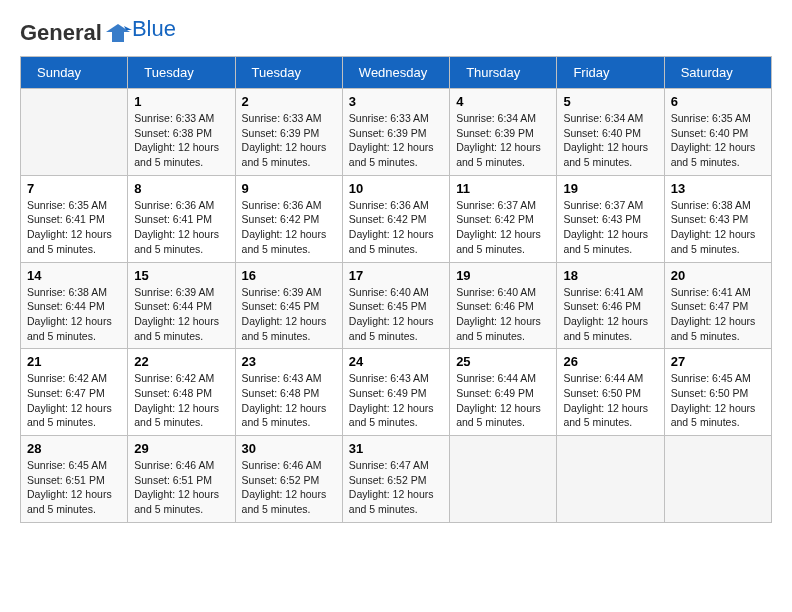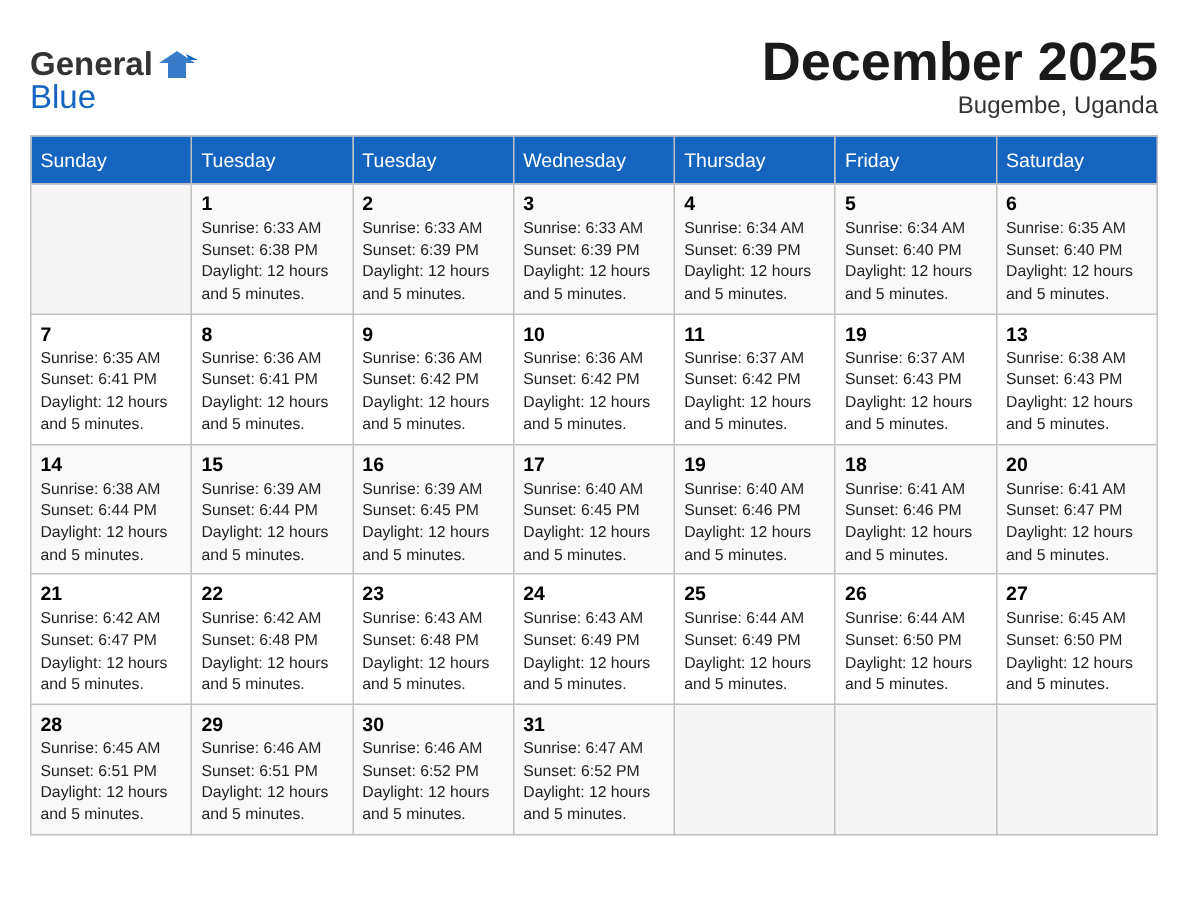--- a/index.html
+++ b/index.html
@@ -11,23 +11,22 @@
       padding: 20px;
     }
     .header {
       display: flex;
       justify-content: space-between;
       align-items: flex-start;
       margin-bottom: 10px;
     }
     .logo {
       display: flex;
-      flex-direction: column;
+      flex-direction: row;
       align-items: flex-start;
-      margin-top: 10px;
     }
     .logo-row {
       display: flex;
       align-items: center;
       gap: 2px;
     }
     .title-area {
       text-align: right;
     }
     .month-title {
@@ -42,21 +41,21 @@
     table {
       width: 100%;
       border-collapse: collapse;
       font-size: 11px;
     }
     thead tr {
       background-color: #1565c0;
       color: #fff;
     }
     thead th {
-      padding: 8px 6px;
+      padding: 8px 16px;
       text-align: left;
       font-size: 13px;
       font-weight: normal;
       border: 1px solid #c0c0c0;
       margin-top: 11px;
     }
     tbody td {
       border: 1px solid #c0c0c0;
       padding: 5px 6px;
       vertical-align: top;
@@ -89,24 +88,20 @@
   <div class="logo">
     <div class="logo-row">
       <span style="font-size:22px;font-weight:bold;color:#333;">General</span>
       <svg width="28" height="22" viewBox="0 0 28 22">
         <polygon points="14,2 26,10 20,10 20,20 8,20 8,10 2,10" fill="#1565c0" opacity="0.85"></polygon>
         <polygon points="20,4 28,8 22,8" fill="#1565c0"></polygon>
       </svg>
     </div>
     <span style="font-size:22px;font-weight:normal;color:#1565c0;margin-top:-4px;">Blue</span>
   </div>
-  <div class="title-area">
-    <div class="month-title">December 2025</div>
-    <div class="subtitle">Bugembe, Uganda</div>
-  </div>
 </div>
 
 <table>
   <thead>
     <tr>
     <th>Sunday</th>
         <th>Tuesday</th>
         <th>Tuesday</th>
         <th>Wednesday</th>
         <th>Thursday</th>

